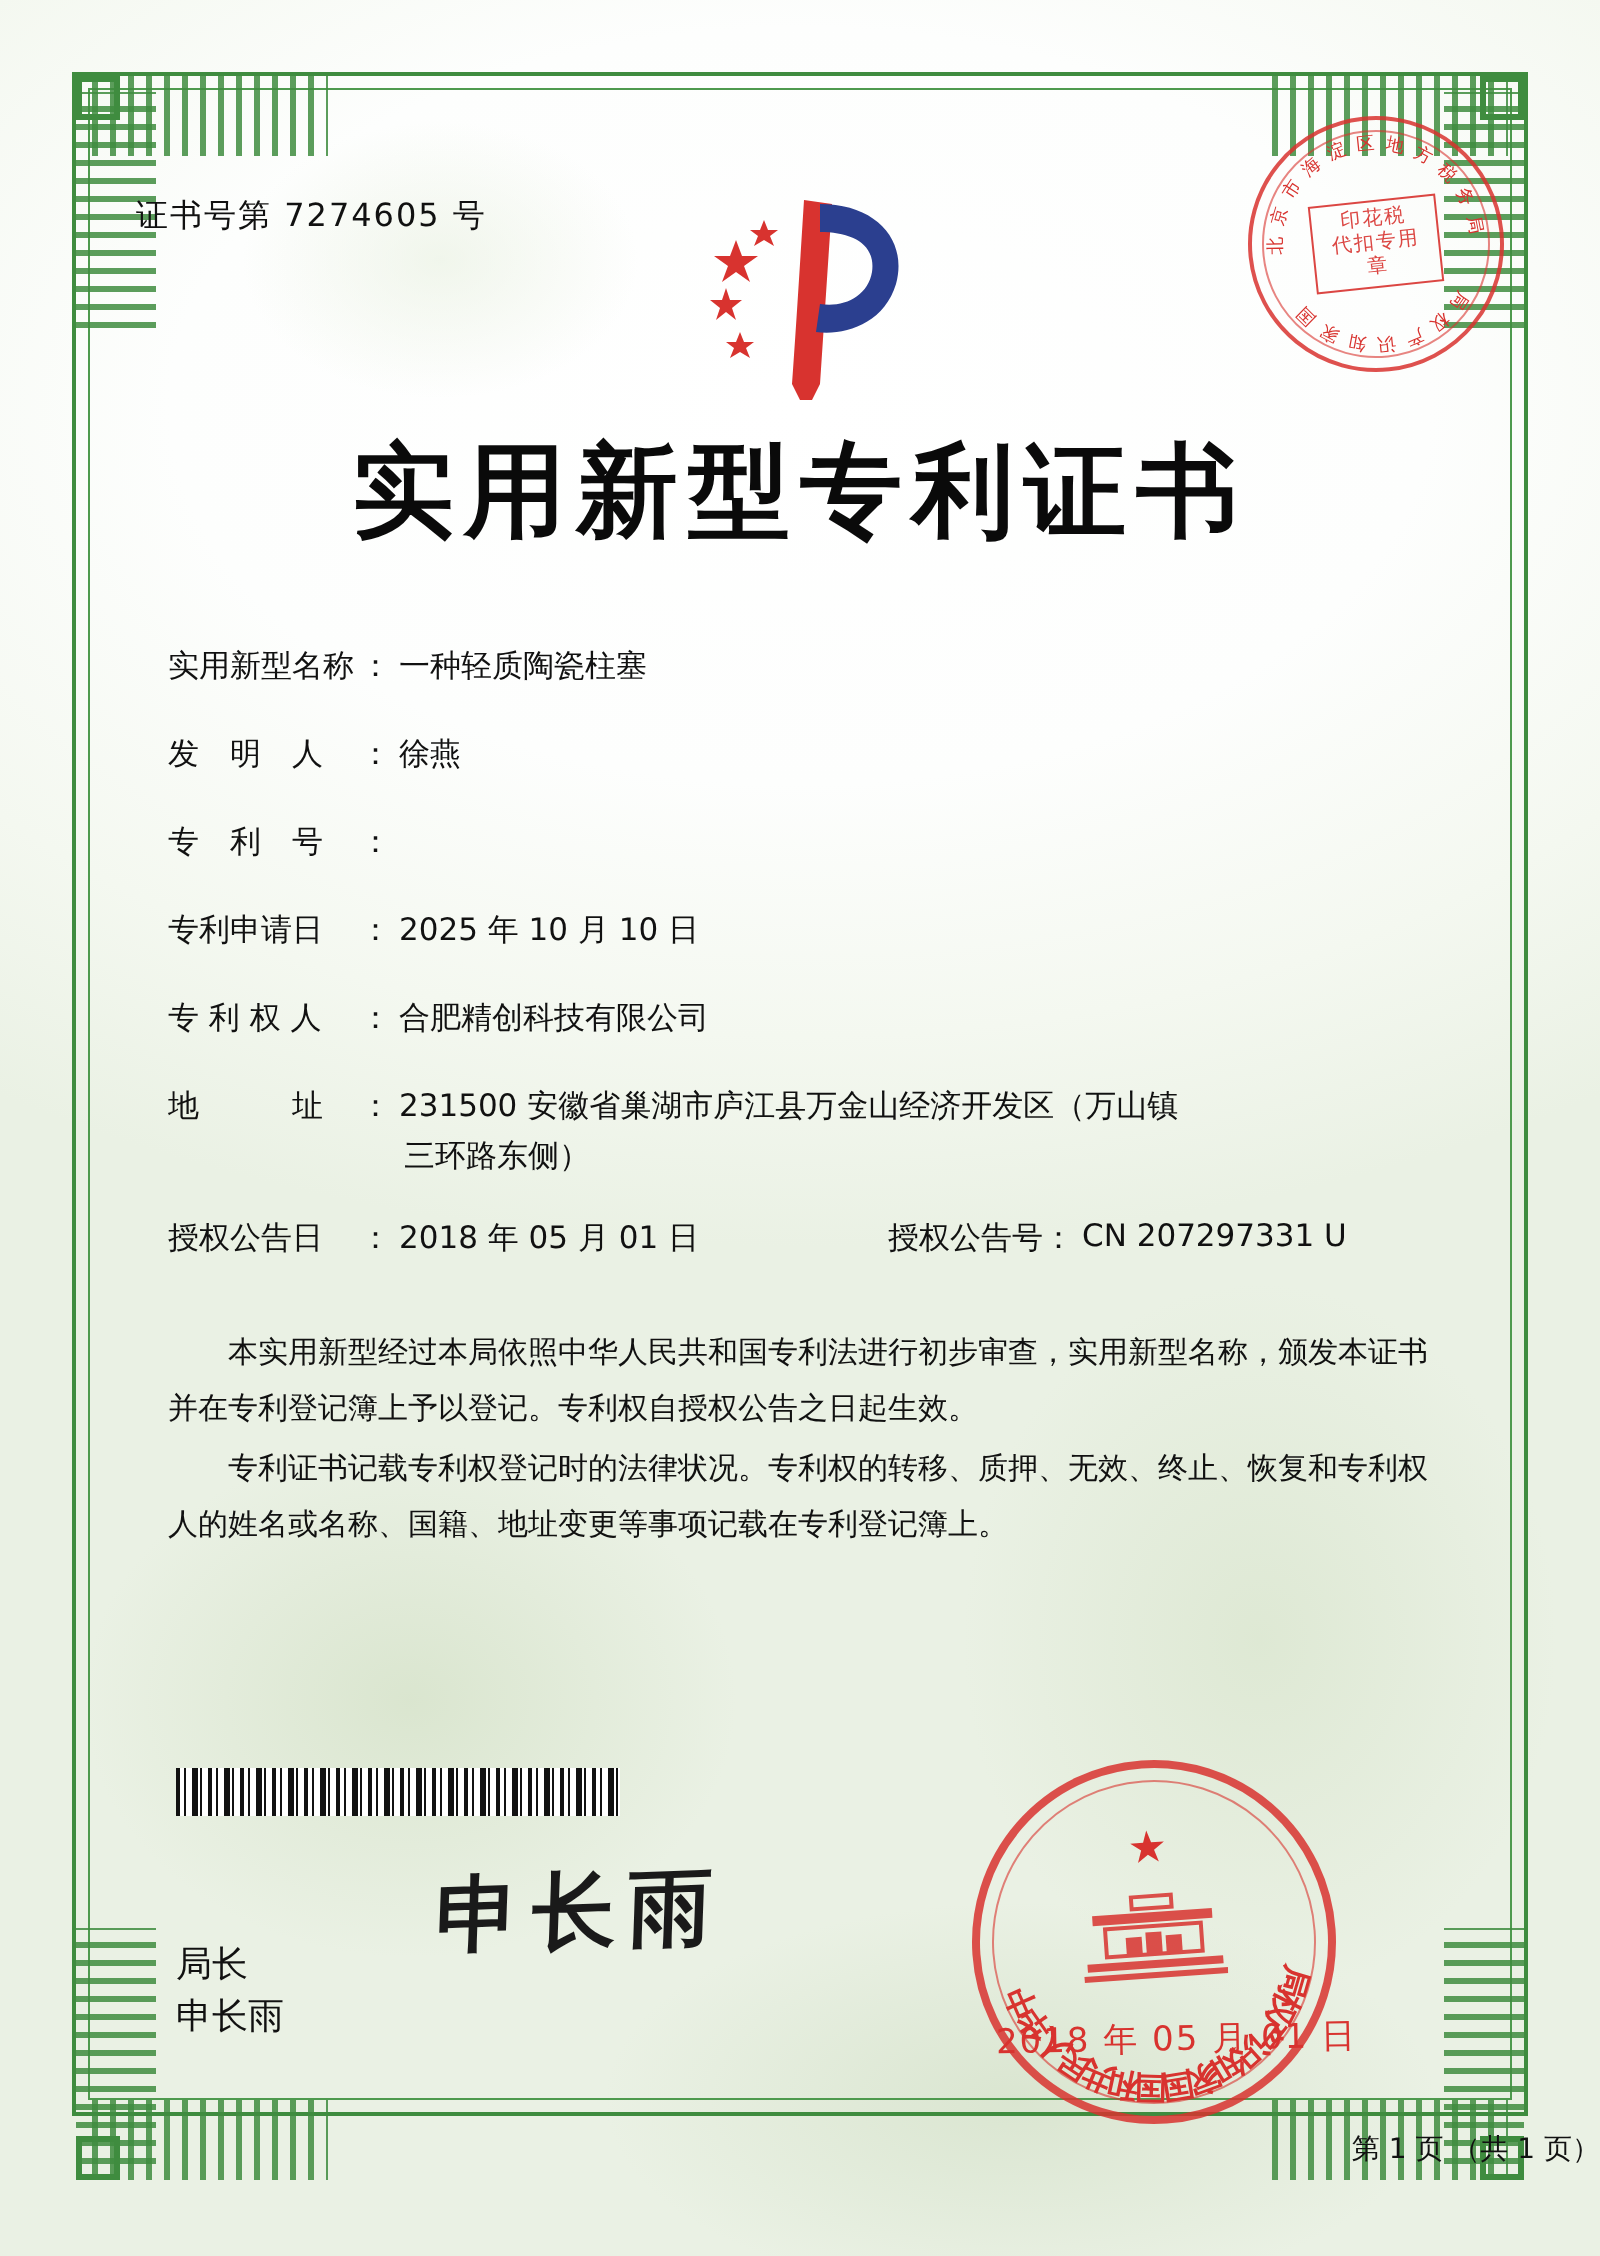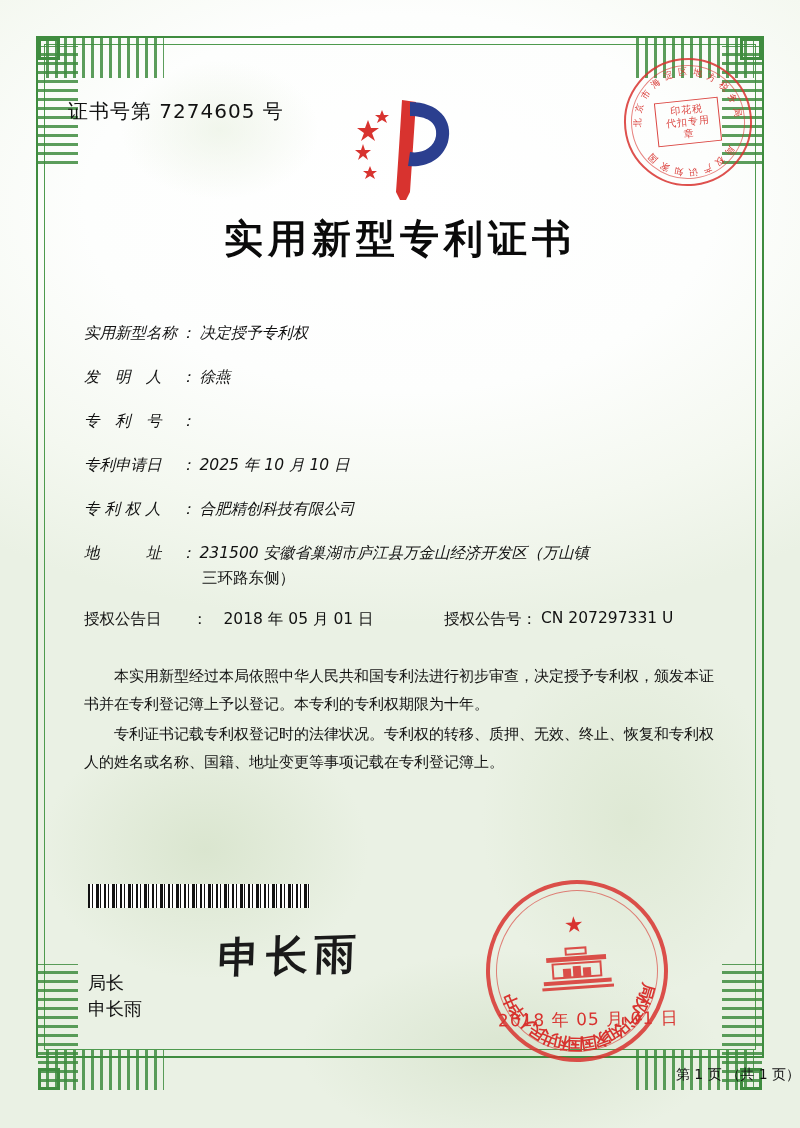--- a/index.html
+++ b/index.html
@@ -145,69 +145,68 @@
     padding: 3px 5px;
     text-align: center;
     letter-spacing: 1px;
     opacity: .9;
   }
 
   
   .cert-no {
     position: absolute;
     left: 68px; top: 98px;
-    font-size: 20px;
+    font-size: 16px;
     color: #111;
     letter-spacing: 1px;
   }
   .doc-title {
     position: absolute;
     left: 0; right: 0; top: 212px;
     text-align: center;
     font-family: Liberation Serif, serif;
     font-weight: bold;
-    font-size: 39px;
+    font-size: 51px;
     letter-spacing: 5px;
     color: #0a0a0a;
   }
 
   .fields {
     position: absolute;
     left: 84px; top: 322px;
     width: 640px;
     font-size: 15.5px;
     color: #111;
   }
   .field-row {
     display: flex;
     align-items: flex-start;
     margin-bottom: 22px;
     line-height: 22px;
-    font-style: italic;
   }
   .field-label {
     width: 96px;
     flex: 0 0 96px;
     display: flex;
     justify-content: space-between;
     letter-spacing: 0;
   }
   .field-label.plain { display: block; }
   .field-colon { margin: 0 4px 0 0; }
   .field-value { flex: 1; }
   .field-value.second-line {
     margin-left: 100px;
     margin-top: -14px;
     margin-bottom: 18px;
   }
   .two-col {
     display: flex;
     margin-bottom: 10px;
   }
-  .two-col .col-a { width: 360px; display: flex; gap: 12px; }
+  .two-col .col-a { width: 360px; display: flex; }
   .two-col .col-b { display: flex; }
 
   .body-text {
     position: absolute;
     left: 84px; top: 662px;
     width: 630px;
     font-size: 15px;
     line-height: 28px;
     color: #111;
     text-align: justify;
@@ -384,21 +383,21 @@
     </div>
   </div>
 
   <div class="doc-title">实用新型专利证书</div>
 
   <div class="fields">
 
     <div class="field-row">
       <span class="field-label plain">实用新型名称</span>
       <span class="field-colon">：</span>
-      <span class="field-value">决定授予专利权</span>
+      <span class="field-value">一种轻质陶瓷柱塞</span>
     </div>
 
     <div class="field-row">
       <span class="field-label plain">发　明　人</span>
       <span class="field-colon">：</span>
       <span class="field-value">徐燕</span>
     </div>
 
     <div class="field-row">
       <span class="field-label plain">专　利　号</span>
@@ -432,21 +431,21 @@
       </div>
       <div class="col-b">
         <span class="field-label plain" style="width:auto;flex:0 0 auto;">授权公告号</span>
         <span class="field-colon">：</span>
         <span>CN 207297331 U</span>
       </div>
     </div>
   </div>
 
   <div class="body-text">
-    <p>本实用新型经过本局依照中华人民共和国专利法进行初步审查，决定授予专利权，颁发本证书并在专利登记簿上予以登记。本专利的专利权期限为十年。</p>
+    <p>本实用新型经过本局依照中华人民共和国专利法进行初步审查，实用新型名称，颁发本证书并在专利登记簿上予以登记。专利权自授权公告之日起生效。</p>
     <p>专利证书记载专利权登记时的法律状况。专利权的转移、质押、无效、终止、恢复和专利权人的姓名或名称、国籍、地址变更等事项记载在专利登记簿上。</p>
   </div>
 
   <div class="barcode"></div>
 
   <div class="sign-label">
     <div>局长</div>
     <div>申长雨</div>
   </div>
   <div class="signature">申长雨</div>

